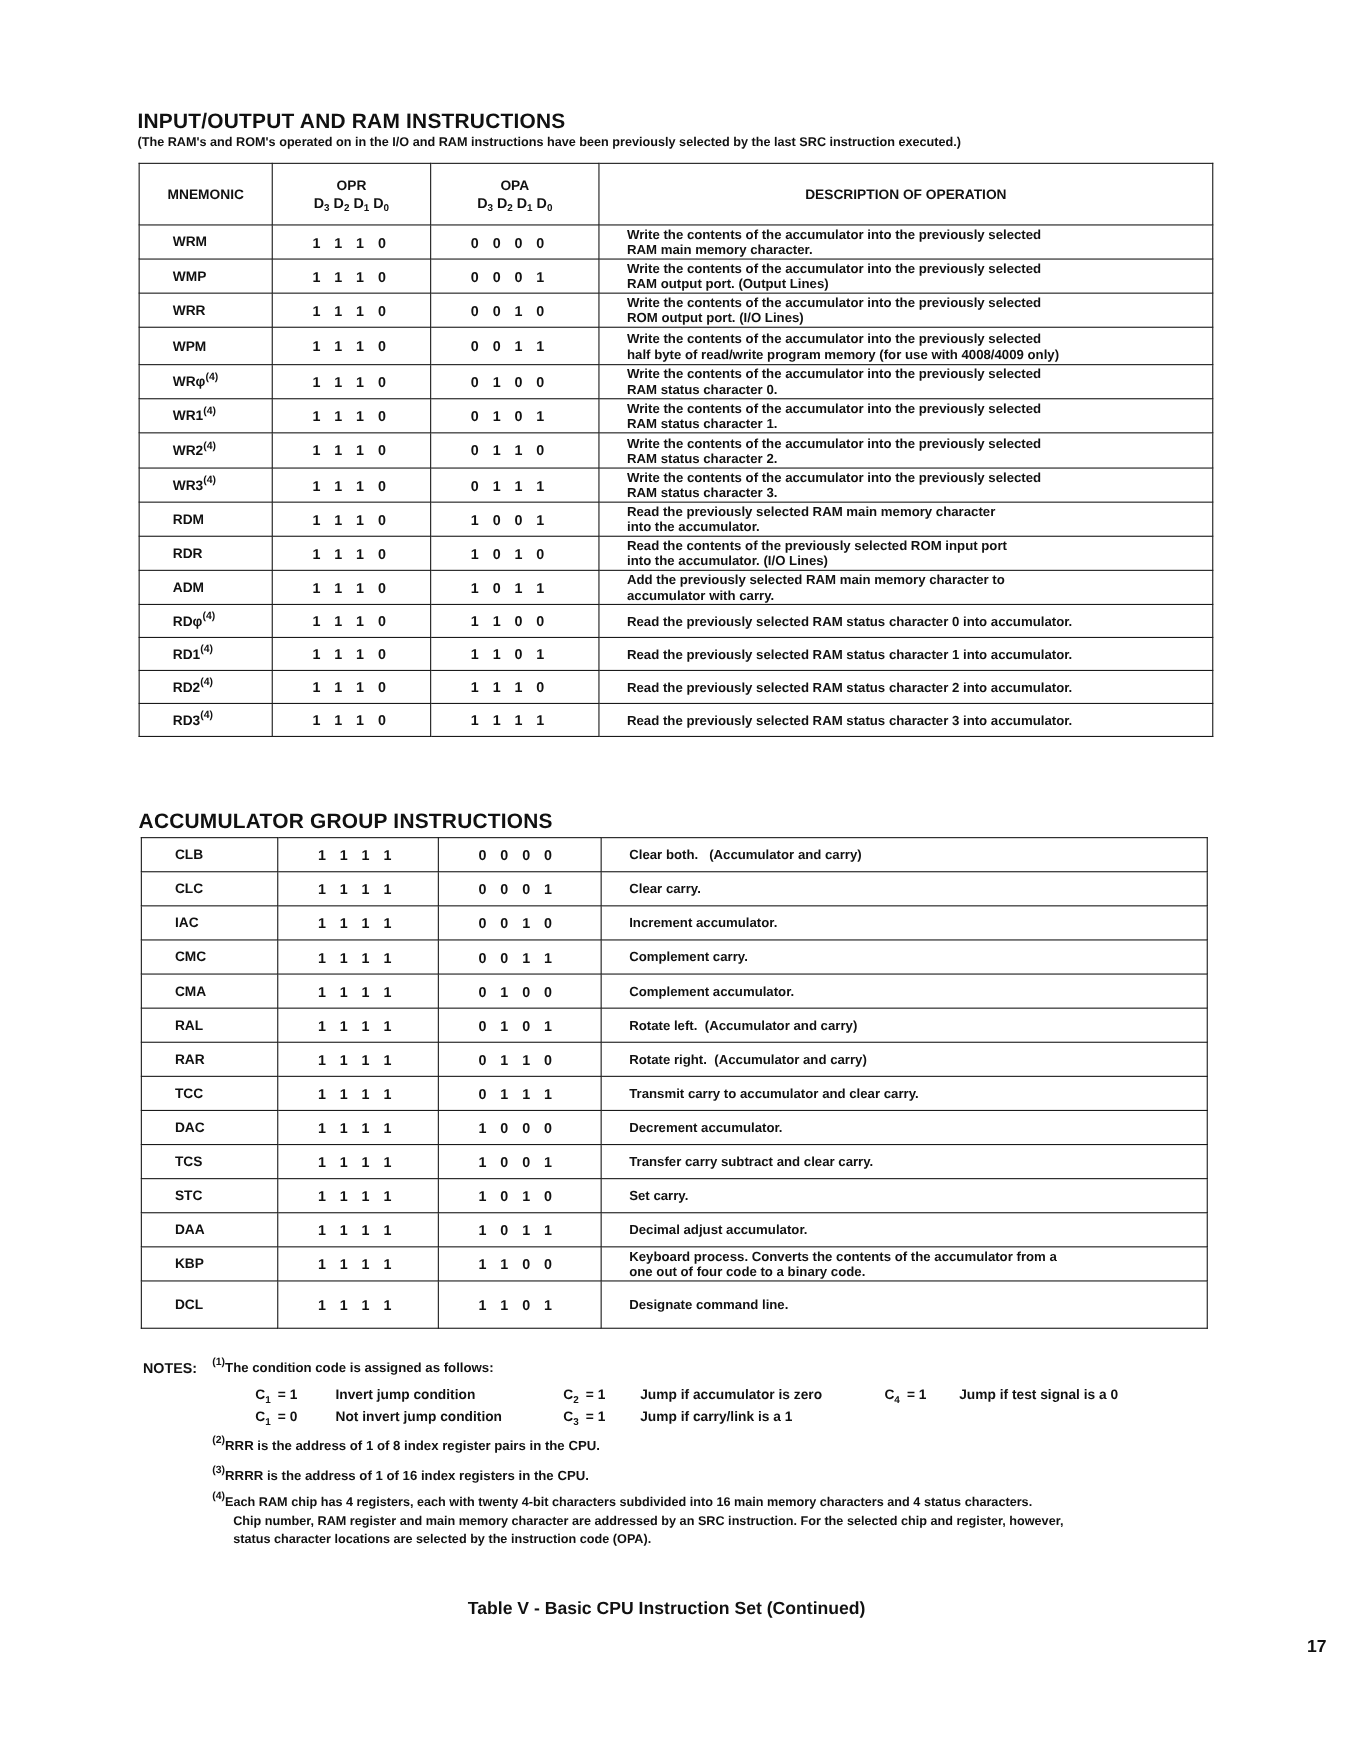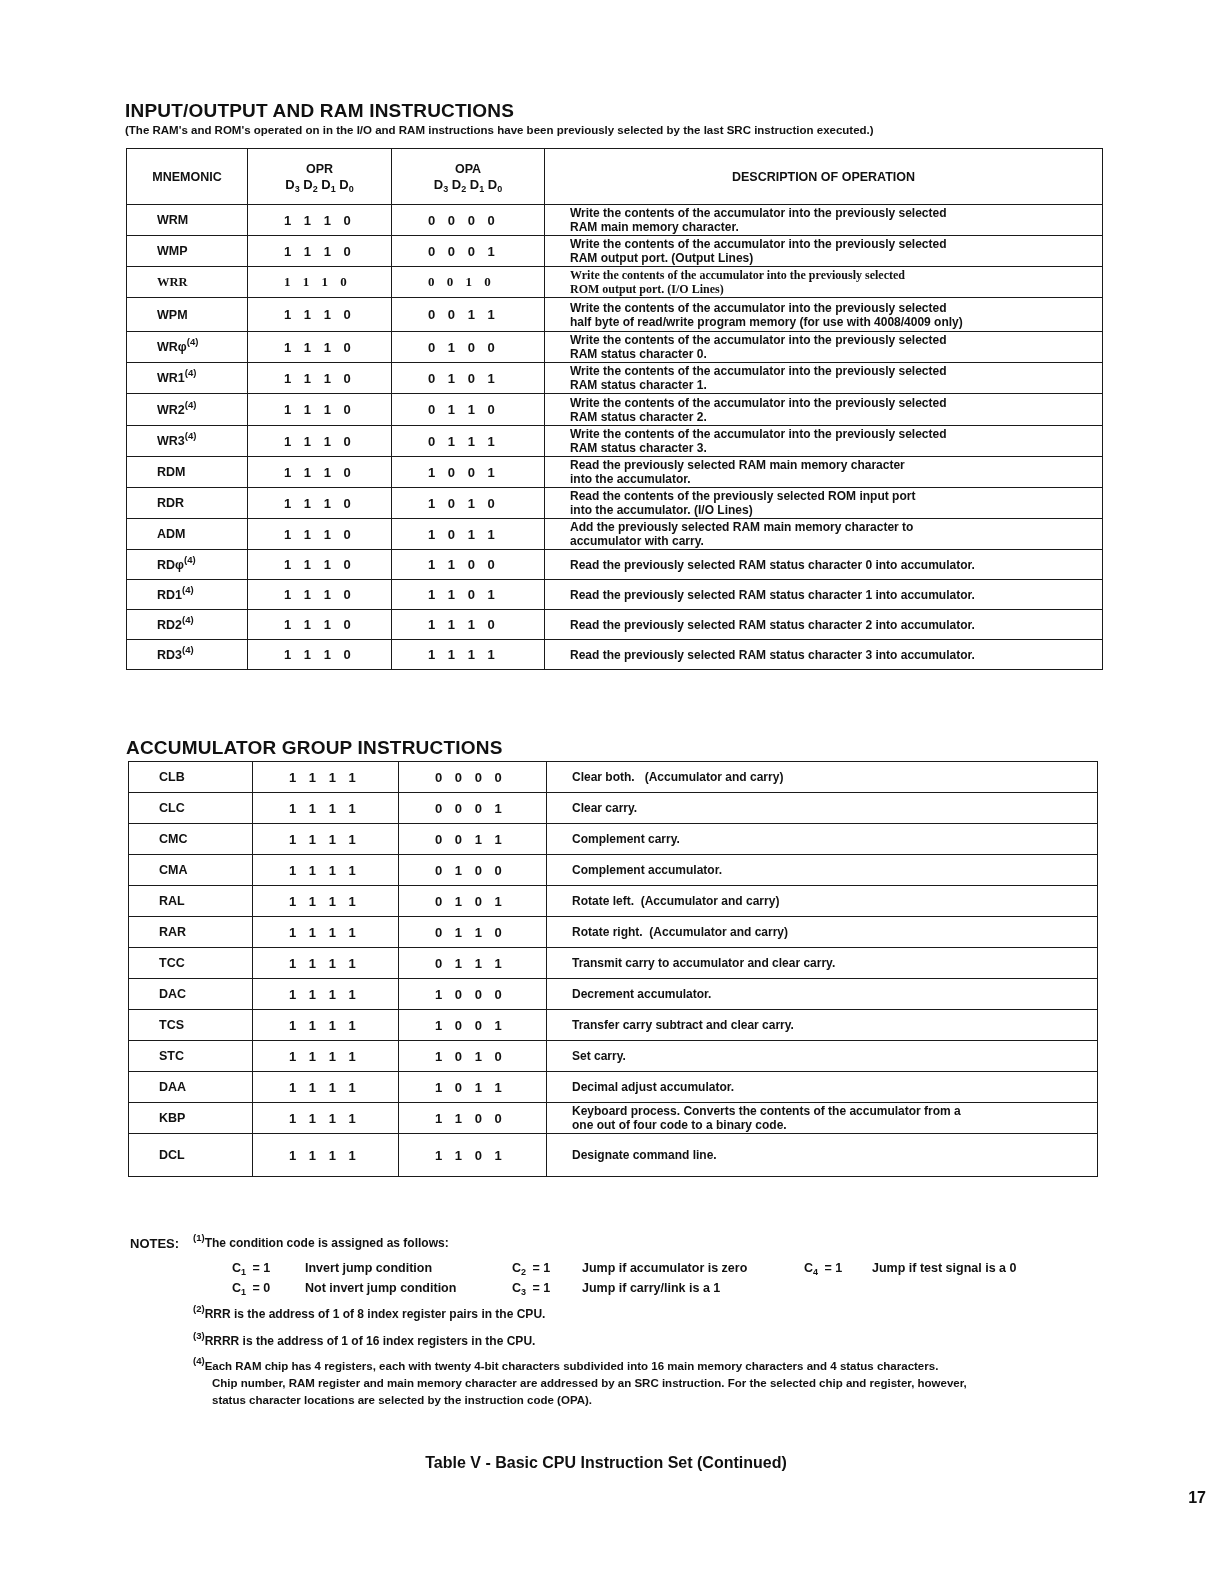--- a/index.html
+++ b/index.html
@@ -72,21 +72,21 @@
         </tr>
         <tr style="height: 31px;">
           <td class="mn"><span>WMP</span></td>
           <td class="bits" style="word-spacing: 9px;">1 1 1 0</td>
           <td class="bits" style="word-spacing: 9px;">0 0 0 1</td>
           <td class="desc">
             <div style="white-space: pre;">Write the contents of the accumulator into the previously selected</div>
             <div>RAM output port. (Output Lines)</div>
           </td>
         </tr>
-        <tr style="height: 31px; font-family: Liberation Serif, serif;">
+        <tr style="height: 31px;">
           <td class="mn"><span>WRR</span></td>
           <td class="bits" style="word-spacing: 9px;">1 1 1 0</td>
           <td class="bits" style="word-spacing: 9px;">0 0 1 0</td>
           <td class="desc">
             <div style="white-space: pre;">Write the contents of the accumulator into the previously selected</div>
             <div>ROM output port. (I/O Lines)</div>
           </td>
         </tr>
         <tr style="height: 34px;">
           <td class="mn"><span>WPM</span></td>
@@ -215,20 +215,28 @@
         </tr>
         <tr style="height: 31px;">
           <td class="mn"><span>CLC</span></td>
           <td class="bits" style="word-spacing: 9px;">1 1 1 1</td>
           <td class="bits" style="word-spacing: 9px;">0 0 0 1</td>
           <td class="desc">
             <div style="white-space: pre;">Clear carry.</div>
           </td>
         </tr>
         <tr style="height: 31px;">
+          <td class="mn"><span>IAC</span></td>
+          <td class="bits" style="word-spacing: 9px;">1 1 1 1</td>
+          <td class="bits" style="word-spacing: 9px;">0 0 1 0</td>
+          <td class="desc">
+            <div style="white-space: pre;">Increment accumulator.</div>
+          </td>
+        </tr>
+        <tr style="height: 31px;">
           <td class="mn"><span>CMC</span></td>
           <td class="bits" style="word-spacing: 9px;">1 1 1 1</td>
           <td class="bits" style="word-spacing: 9px;">0 0 1 1</td>
           <td class="desc">
             <div style="white-space: pre;">Complement carry.</div>
           </td>
         </tr>
         <tr style="height: 31px;">
           <td class="mn"><span>CMA</span></td>
           <td class="bits" style="word-spacing: 9px;">1 1 1 1</td>

